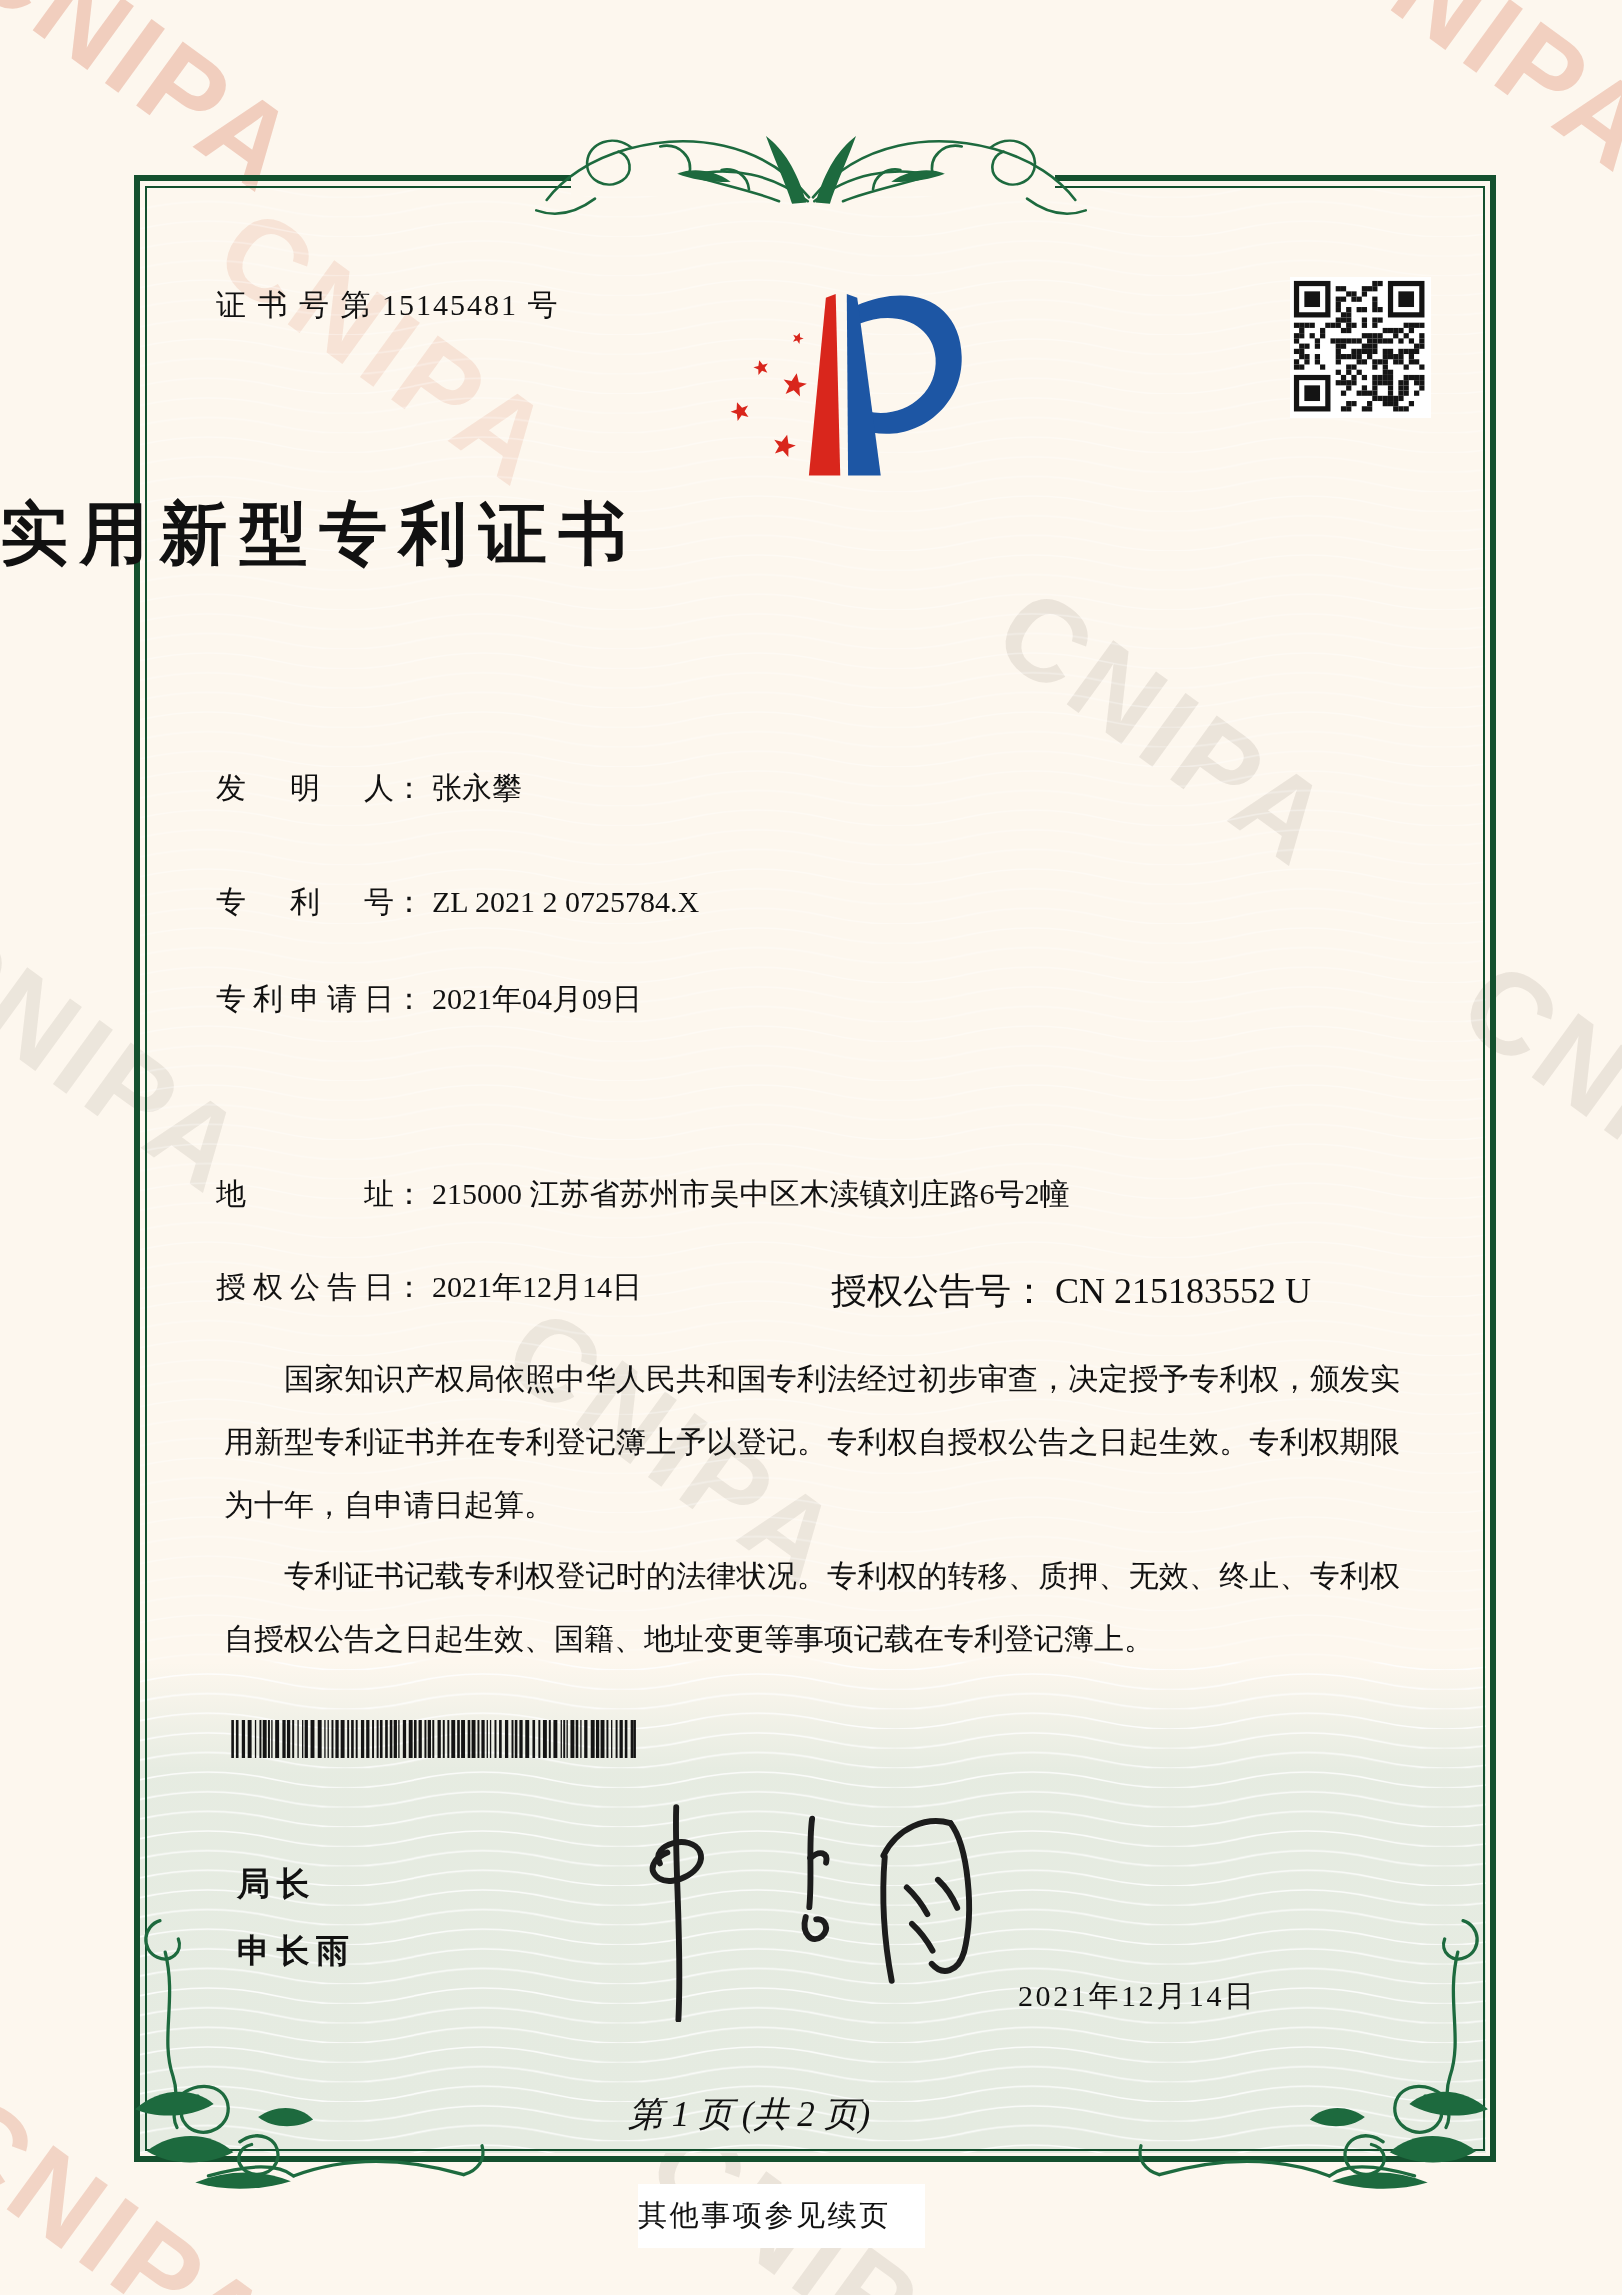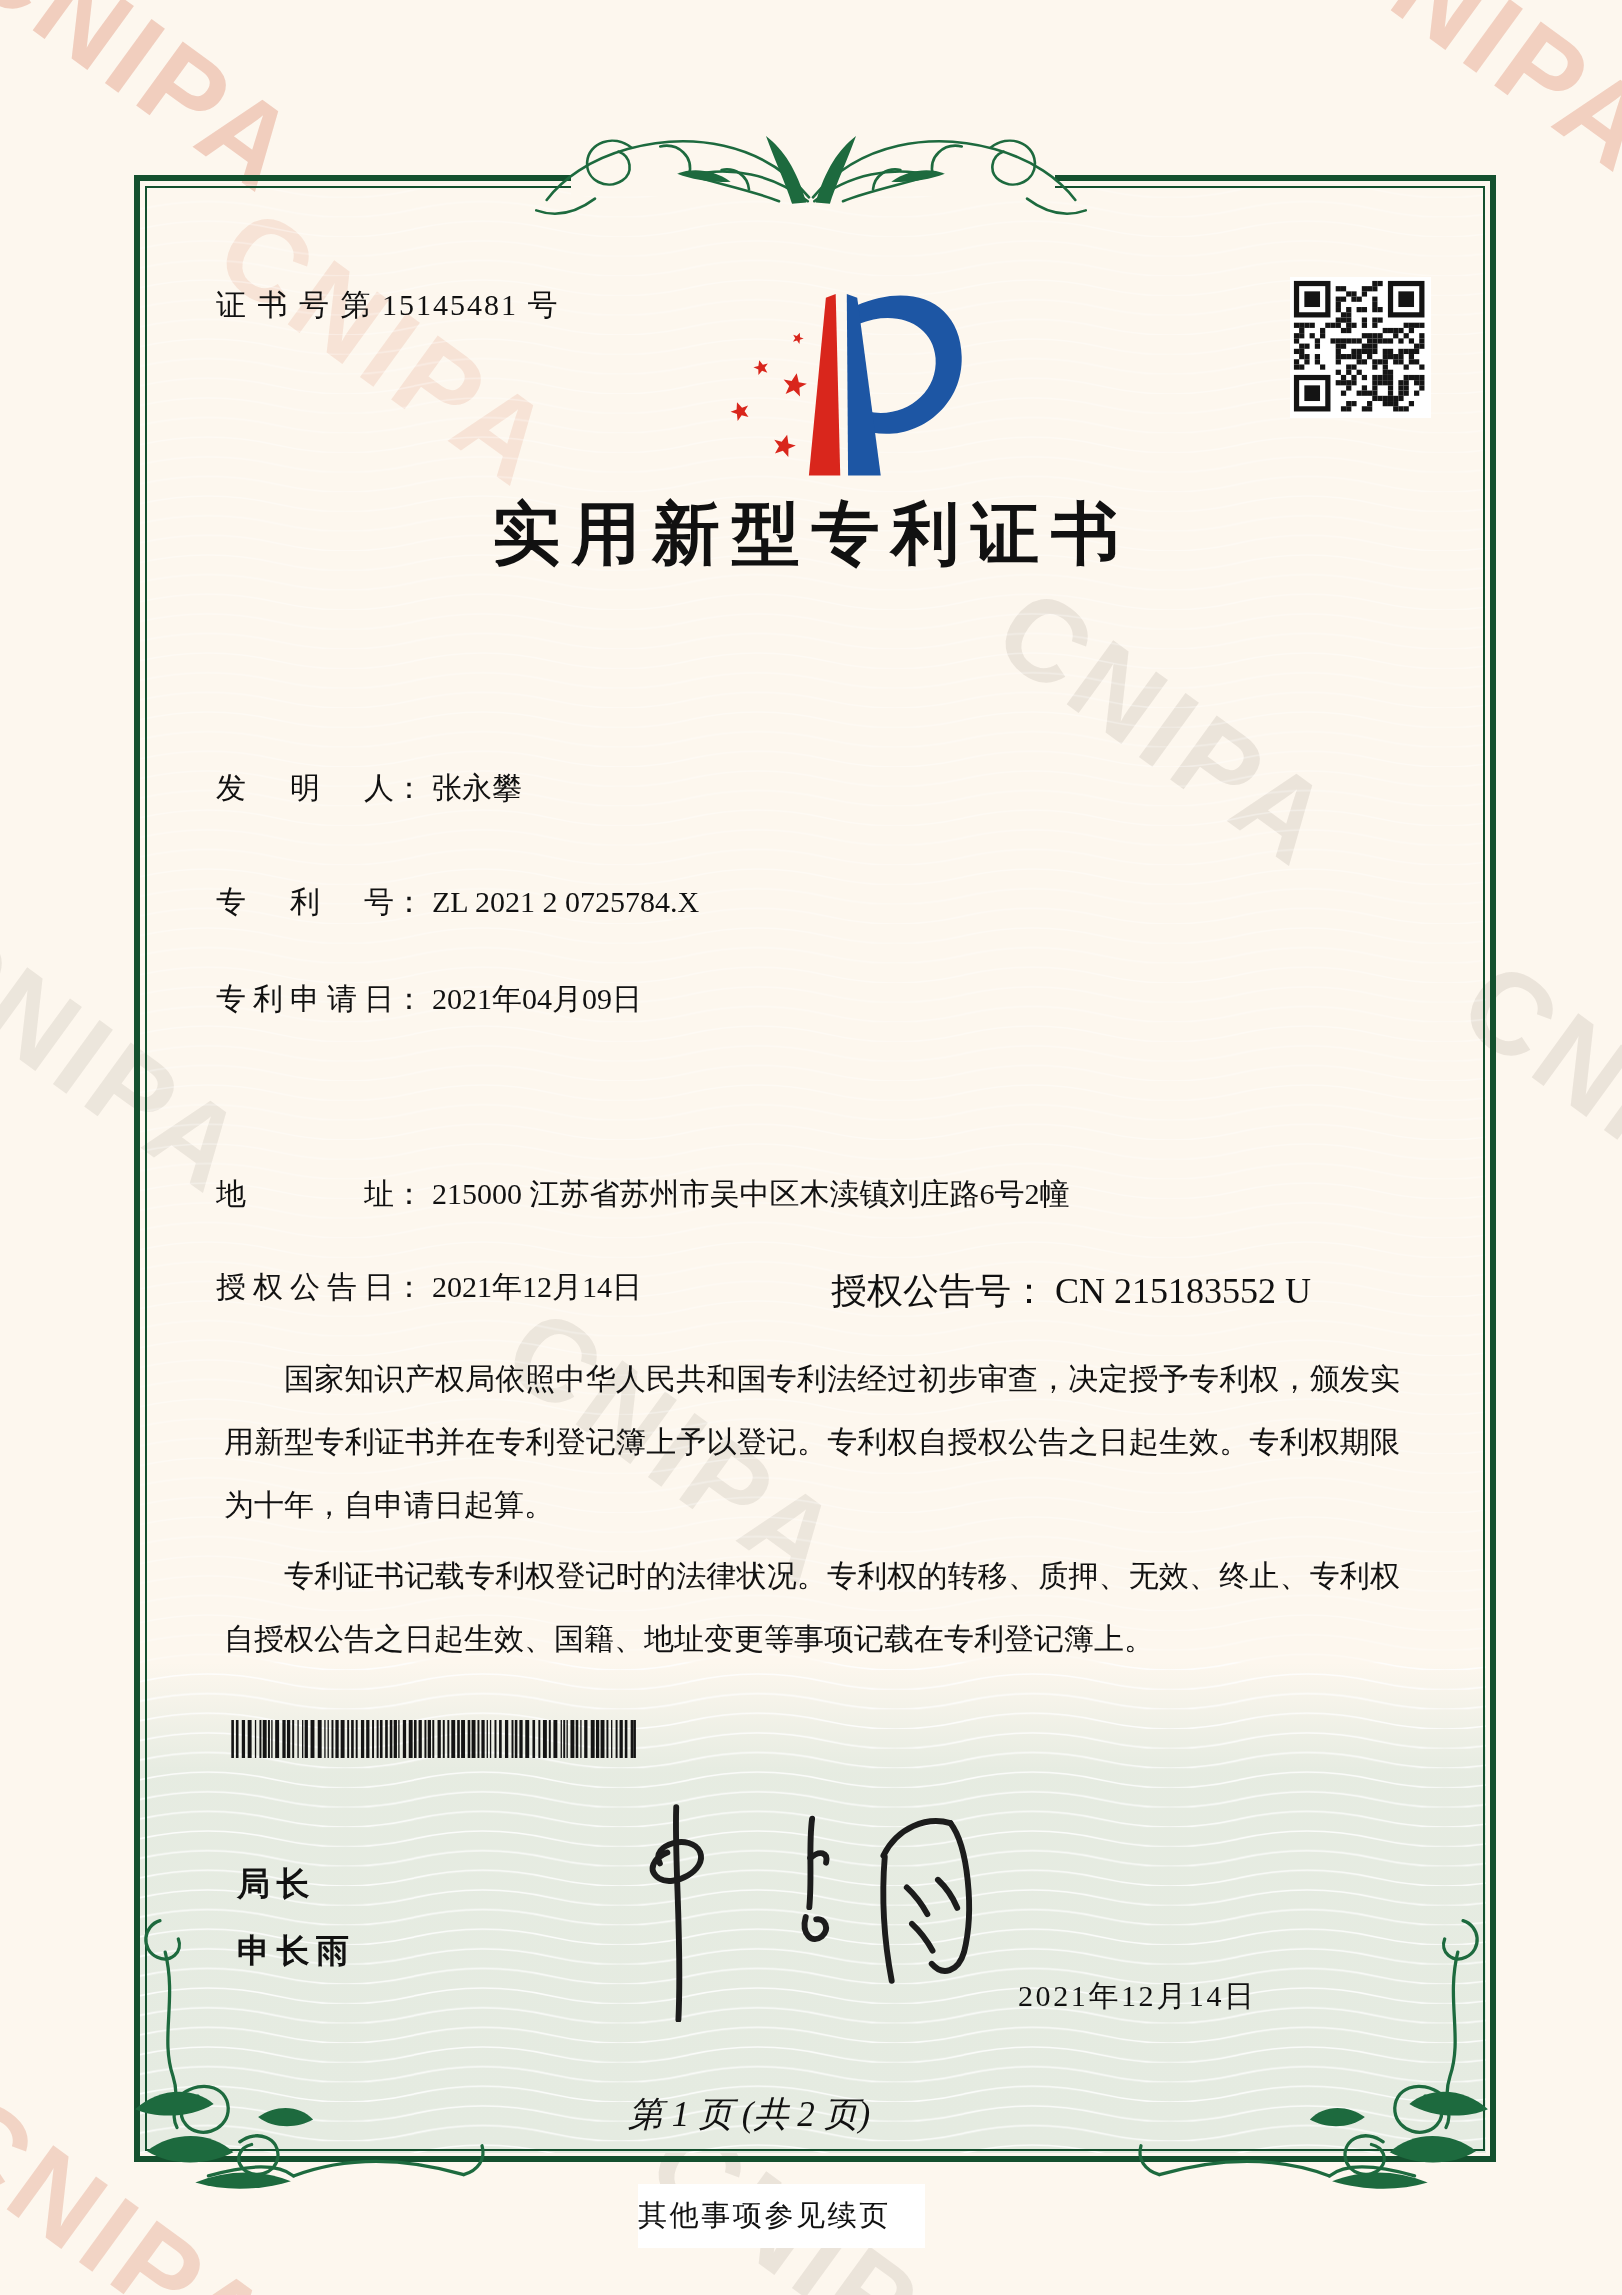--- a/index.html
+++ b/index.html
@@ -13,21 +13,21 @@
   
   .frame-outer{position:absolute;left:134px;top:175px;width:1362px;height:1987px;
       border:6.5px solid #14502e;box-sizing:border-box;}
   .frame-inner{position:absolute;left:145px;top:186px;width:1340px;height:1965px;
       border:2.6px solid #14502e;box-sizing:border-box;}
   .patch{position:absolute;left:571px;top:166px;width:484px;height:30px;background:#fdf7ee;}
   .band{position:absolute;left:139px;top:1662px;width:1347px;height:491px;
       background:linear-gradient(180deg,rgba(229,235,225,0) 0,rgba(229,235,225,.95) 111px,#e5ebe1 100%);}
   
   .certno{position:absolute;left:216px;top:285px;font-size:30px;letter-spacing:2px;}
-  .title{position:absolute;left:0;top:489px;width:1623px;text-align:center;
+  .title{position:absolute;left:0;top:489px;width:1623px;text-align:left;
          font-size:68px;font-weight:700;letter-spacing:11.8px;}
   .frow{position:absolute;left:216px;font-size:30px;white-space:nowrap;}
   .flabel{display:inline-block;width:178px;text-align:justify;text-align-last:justify;vertical-align:bottom;}
   .fval{padding-left:7.9px;}
   .grant2{position:absolute;left:831px;font-size:36px;white-space:nowrap;}
   .paras{position:absolute;left:216px;top:1339px;width:1192px;font-size:30px;
          line-height:63px;text-align:justify;}
   .paras p{margin:8px;text-indent:60px;}
   .signer{position:absolute;font-family:"Liberation Sans","DejaVu Sans",sans-serif;
           font-weight:700;font-size:33px;letter-spacing:6.5px;}

